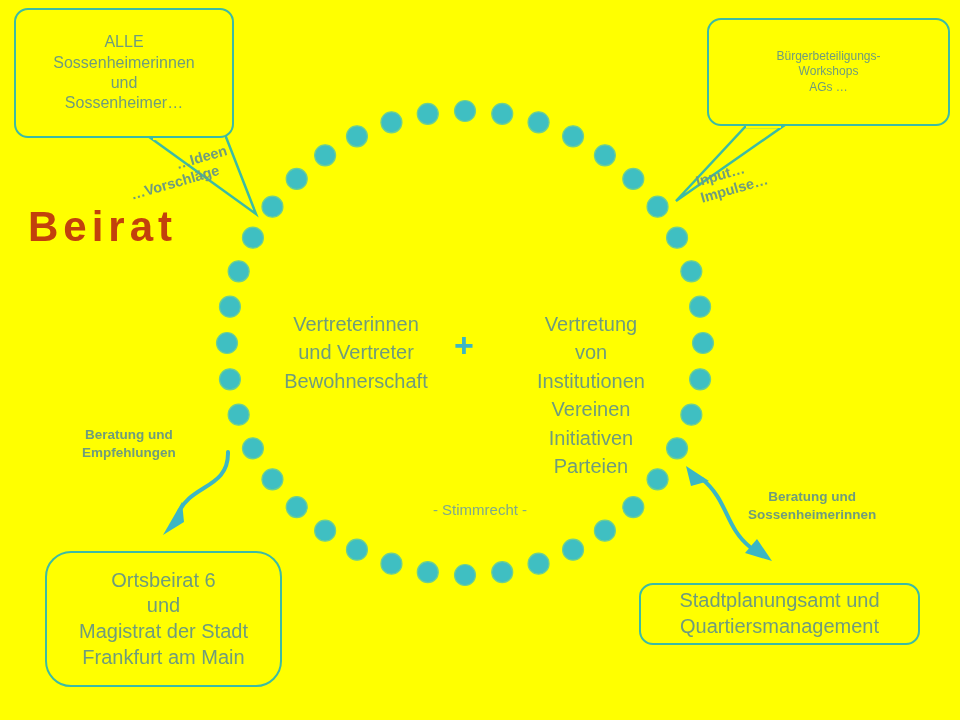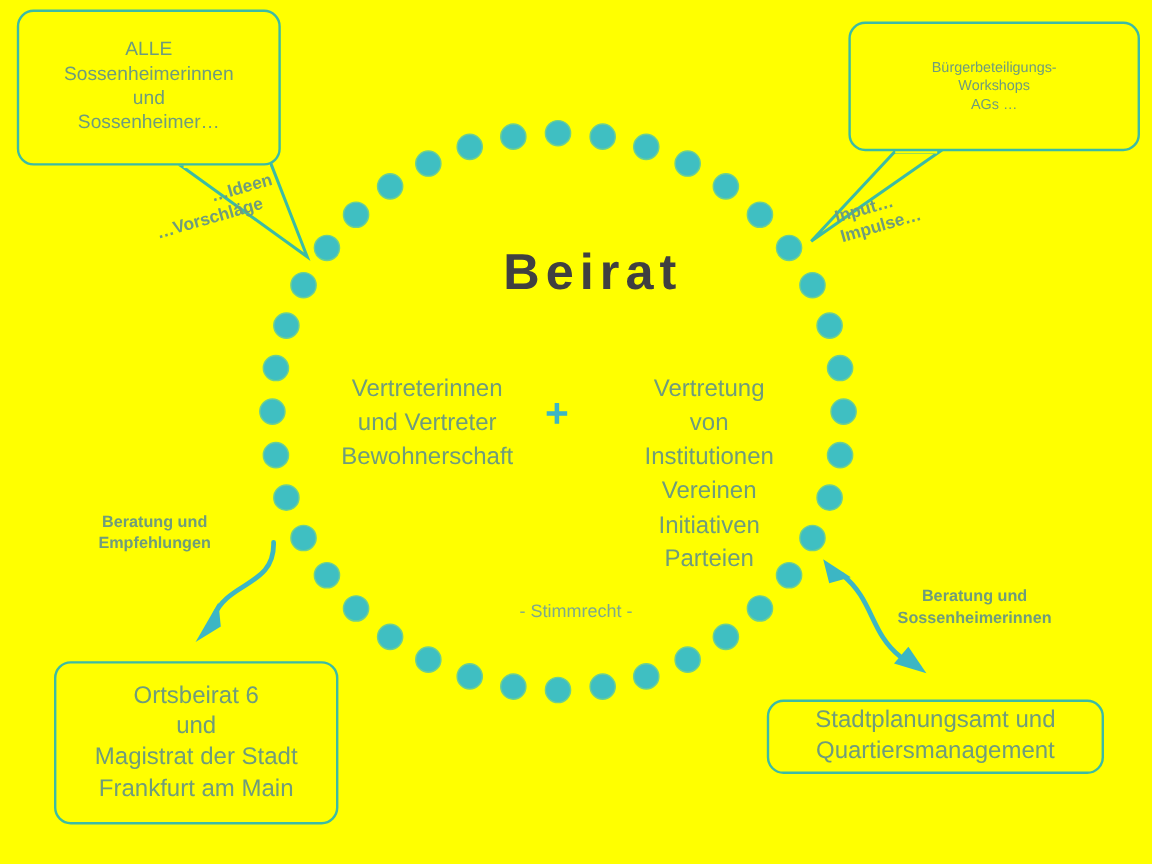--- a/index.html
+++ b/index.html
@@ -48,20 +48,21 @@
     left: 14px;  top: 8px;  width: 220px; height: 130px;
     font-size: 16px;
   }
   #bubble-workshops {
     left: 707px; top: 18px; width: 243px; height: 108px;
     font-size: 12px;
   }
   #box-ortsbeirat {
     left: 45px;  top: 551px; width: 237px; height: 136px;
     font-size: 20px;
+    border-radius: 26px;
   }
   #box-stadtplanung {
     left: 639px; top: 583px; width: 281px; height: 62px;
     font-size: 20px;
   }
 
   
   .mini-label {
     position: absolute;
     color: #6f9c7c;
@@ -83,22 +84,21 @@
     text-align: center;
     white-space: nowrap;
   }
   #label-beratung-empfehlungen { left: 82px;  top: 426px; }
   #label-beratung-umsetzung    { left: 748px; top: 488px; }
 
   
   #title-beirat {
     position: absolute;
     left: 0; right: 0; top: 203px;
-    text-align: center;
-    color: #404040;
+    color: #c2410c;
     font-size: 42px;
     font-weight: bold;
     letter-spacing: 5px;
     padding-left: 28px;
   }
   #plus-sign {
     position: absolute;
     left: 444px; top: 328px;
     width: 40px;
     text-align: center;

